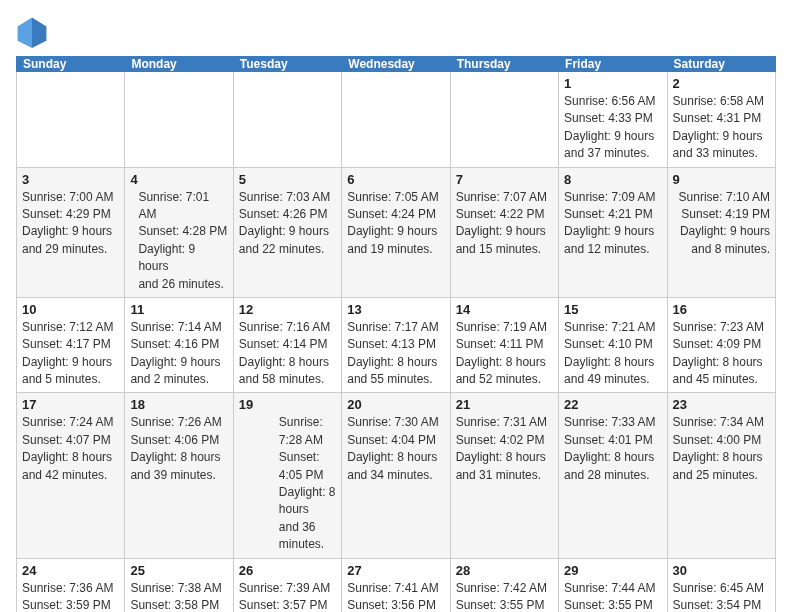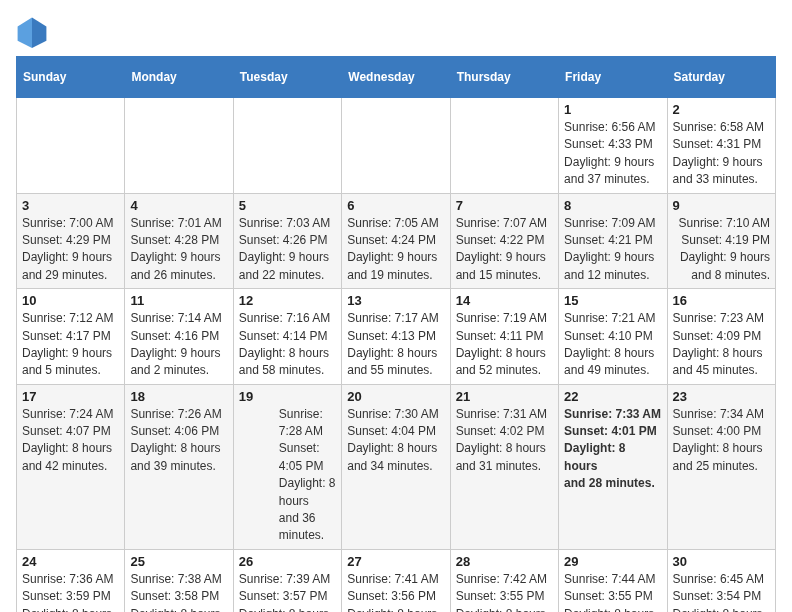--- a/index.html
+++ b/index.html
@@ -47,21 +47,21 @@
     }
     .calendar {
       width: 100%;
       border-collapse: collapse;
       font-size: 11px;
     }
     .calendar th {
       background: #3a7abf;
       color: #fff;
       text-align: left;
-      padding: 13px 6px;
+      padding: 0 6px;
       font-size: 12px;
       font-weight: bold;
       border: 1px solid #3a7abf;
     }
     .calendar td {
       border: 1px solid #ccc;
       vertical-align: top;
       padding: 4px 5px;
       height: 88px;
       width: 108px;
@@ -144,21 +144,21 @@
       <tr>
         <td>
           <span class="day-num">3</span>
           <div class="day-info" style="white-space: pre-line;">Sunrise: 7:00 AM
 Sunset: 4:29 PM
 Daylight: 9 hours
 and 29 minutes.</div>
         </td>
         <td>
           <span class="day-num">4</span>
-          <div class="day-info" style="white-space: pre-line;">Sunrise: 7:01 AM
+          <div class="day-info" style="white-space: pre-line; margin-left: 8px;">Sunrise: 7:01 AM
 Sunset: 4:28 PM
 Daylight: 9 hours
 and 26 minutes.</div>
         </td>
         <td>
           <span class="day-num">5</span>
           <div class="day-info" style="white-space: pre-line;">Sunrise: 7:03 AM
 Sunset: 4:26 PM
 Daylight: 9 hours
 and 22 minutes.</div>
@@ -274,21 +274,21 @@
         </td>
         <td>
           <span class="day-num">21</span>
           <div class="day-info" style="white-space: pre-line;">Sunrise: 7:31 AM
 Sunset: 4:02 PM
 Daylight: 8 hours
 and 31 minutes.</div>
         </td>
         <td>
           <span class="day-num">22</span>
-          <div class="day-info" style="white-space: pre-line; font-weight: bold;">Sunrise: 7:33 AM
+          <div class="day-info" style="white-space: pre-line;">Sunrise: 7:33 AM
 Sunset: 4:01 PM
 Daylight: 8 hours
 and 28 minutes.</div>
         </td>
         <td>
           <span class="day-num">23</span>
           <div class="day-info" style="white-space: pre-line;">Sunrise: 7:34 AM
 Sunset: 4:00 PM
 Daylight: 8 hours
 and 25 minutes.</div>

